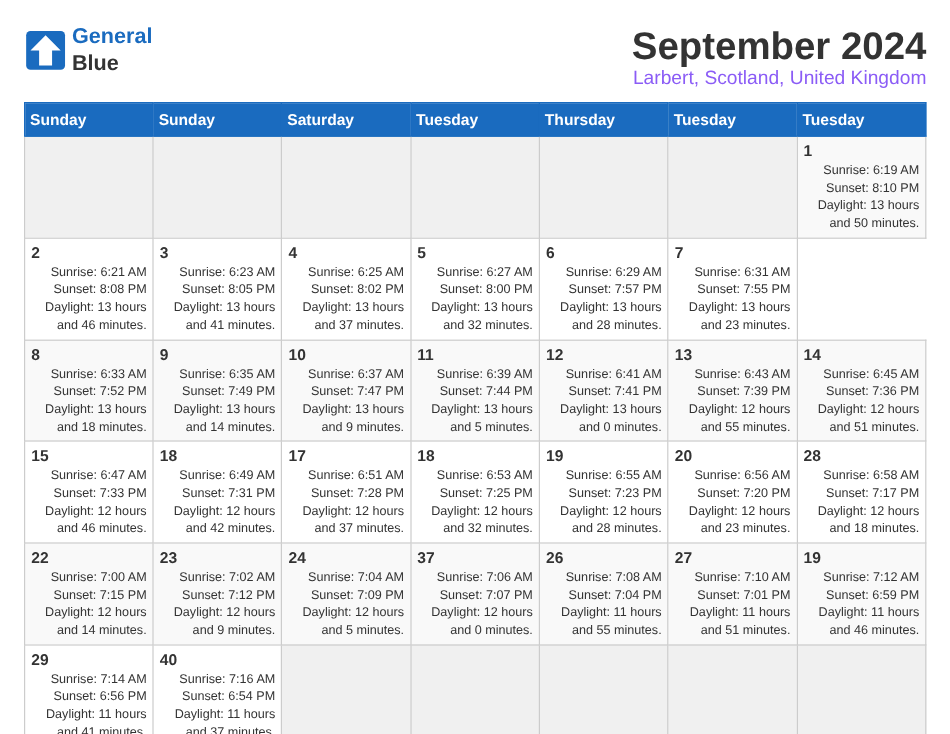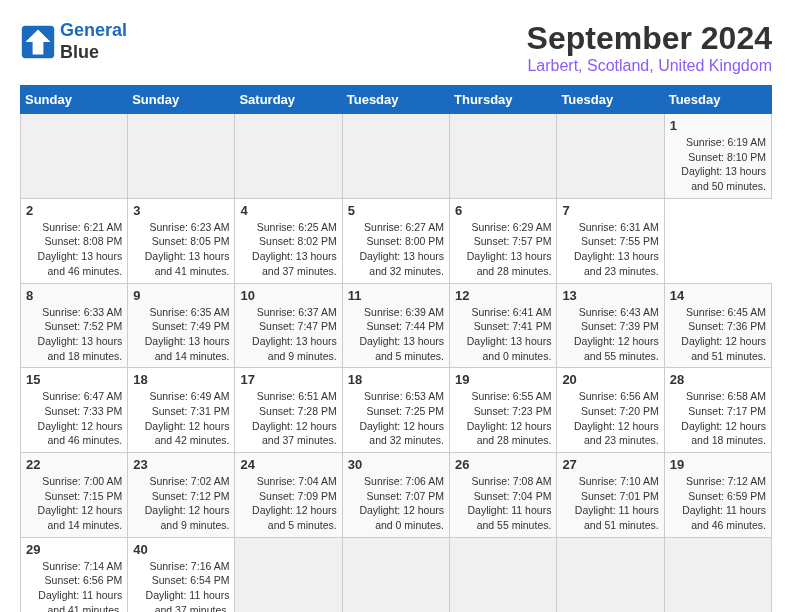--- a/index.html
+++ b/index.html
@@ -229,21 +229,21 @@
         </td>
         <td>
           <span class="day-number">23</span>
           <div class="day-info">Sunrise: 7:02 AM<br>Sunset: 7:12 PM<br>Daylight: 12 hours and 9 minutes.</div>
         </td>
         <td>
           <span class="day-number">24</span>
           <div class="day-info">Sunrise: 7:04 AM<br>Sunset: 7:09 PM<br>Daylight: 12 hours and 5 minutes.</div>
         </td>
         <td>
-          <span class="day-number">30</span>
+          <span class="day-number">37</span>
           <div class="day-info">Sunrise: 7:06 AM<br>Sunset: 7:07 PM<br>Daylight: 12 hours and 0 minutes.</div>
         </td>
         <td>
           <span class="day-number">26</span>
           <div class="day-info">Sunrise: 7:08 AM<br>Sunset: 7:04 PM<br>Daylight: 11 hours and 55 minutes.</div>
         </td>
         <td>
           <span class="day-number">27</span>
           <div class="day-info">Sunrise: 7:10 AM<br>Sunset: 7:01 PM<br>Daylight: 11 hours and 51 minutes.</div>
         </td>

